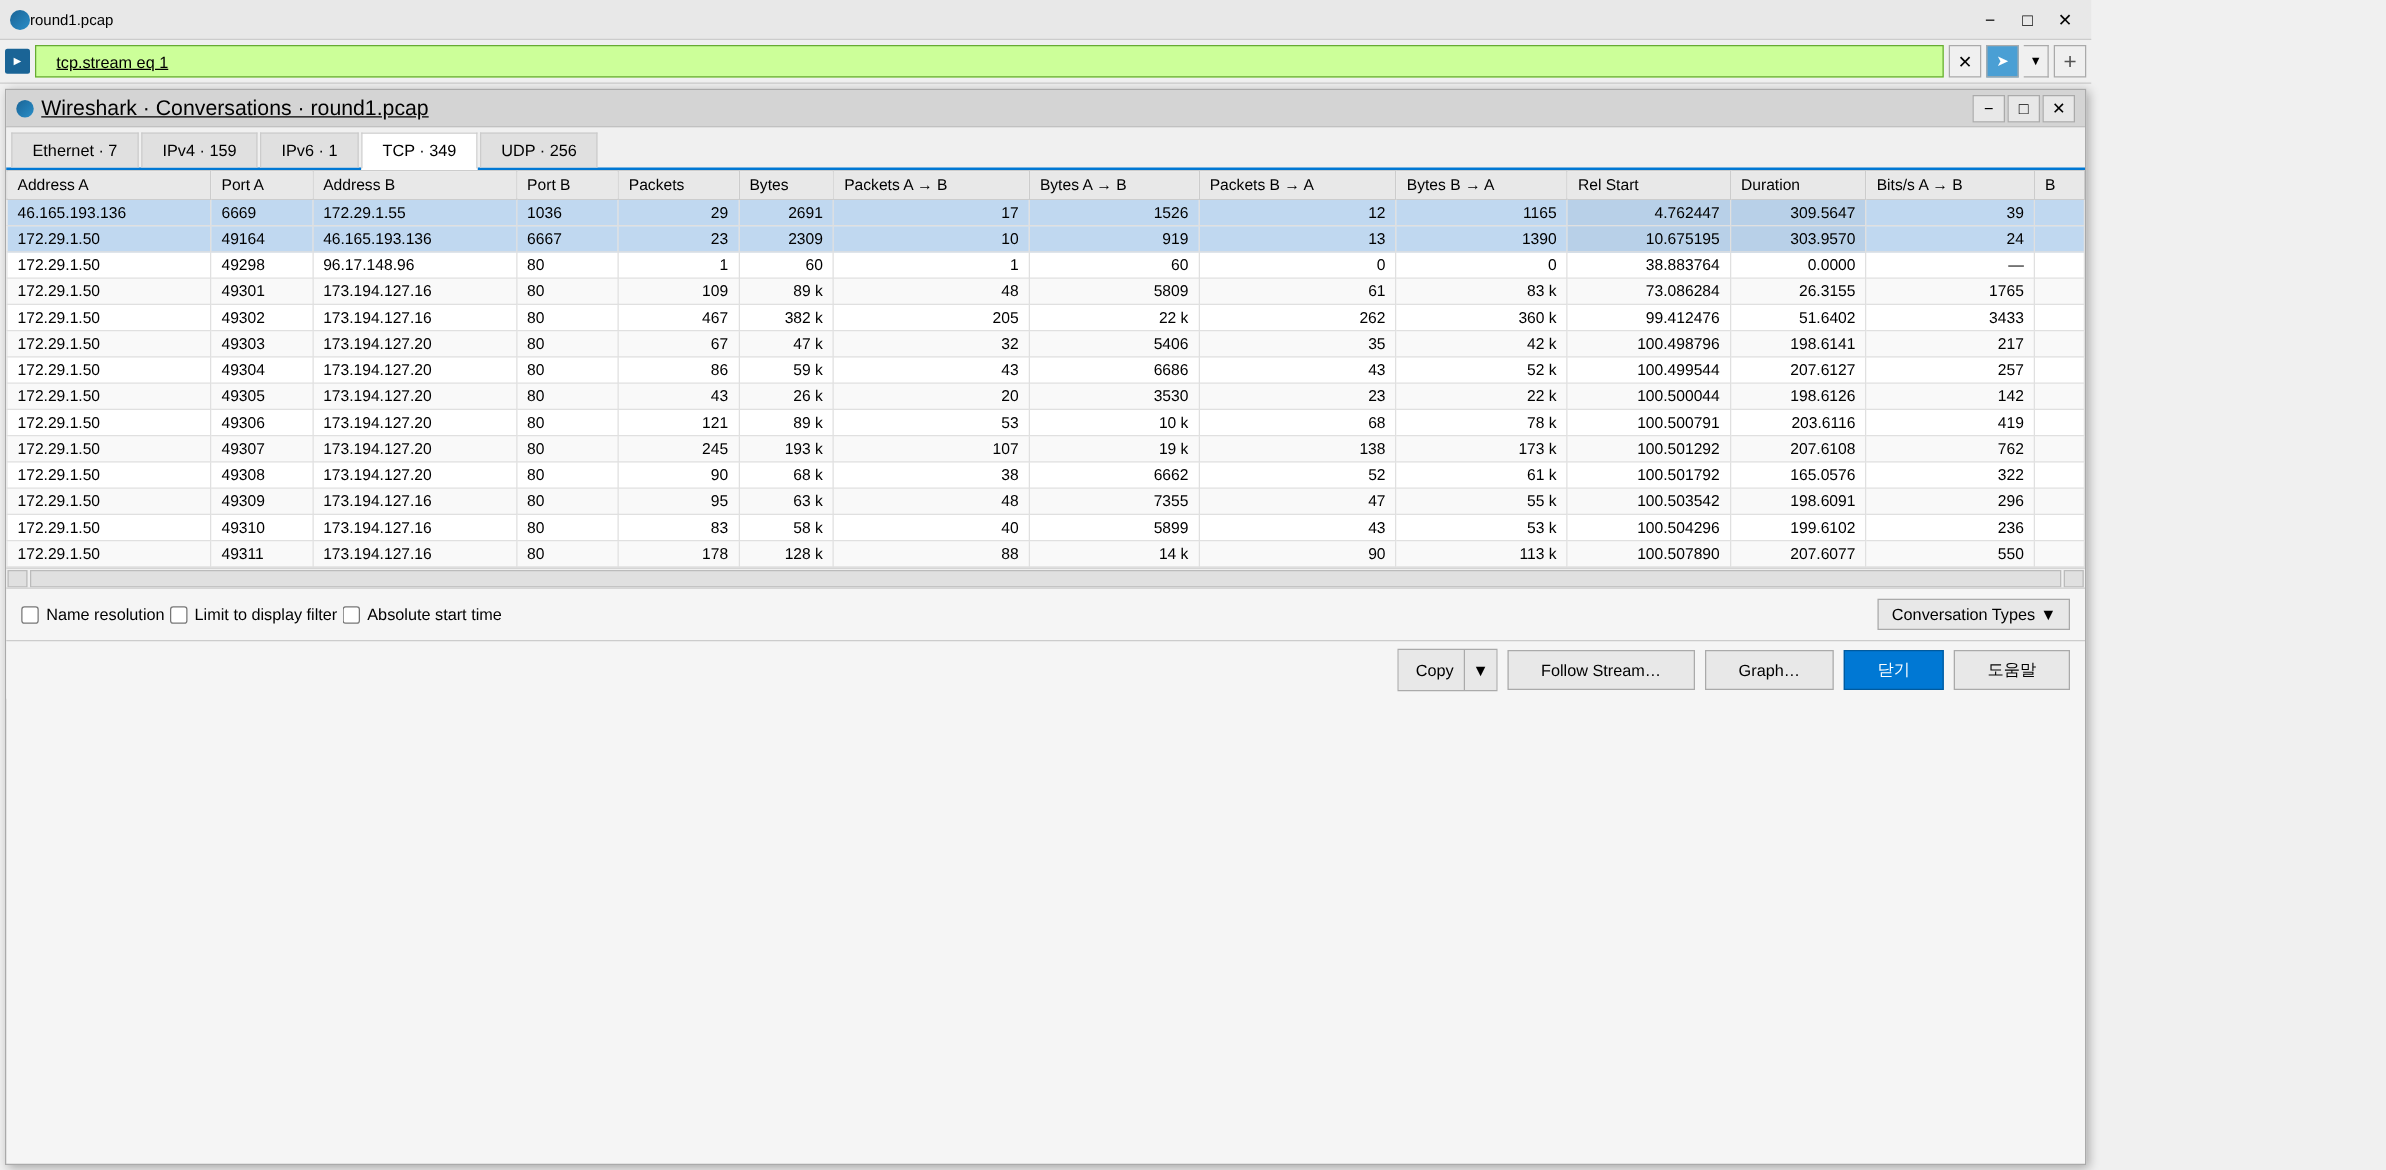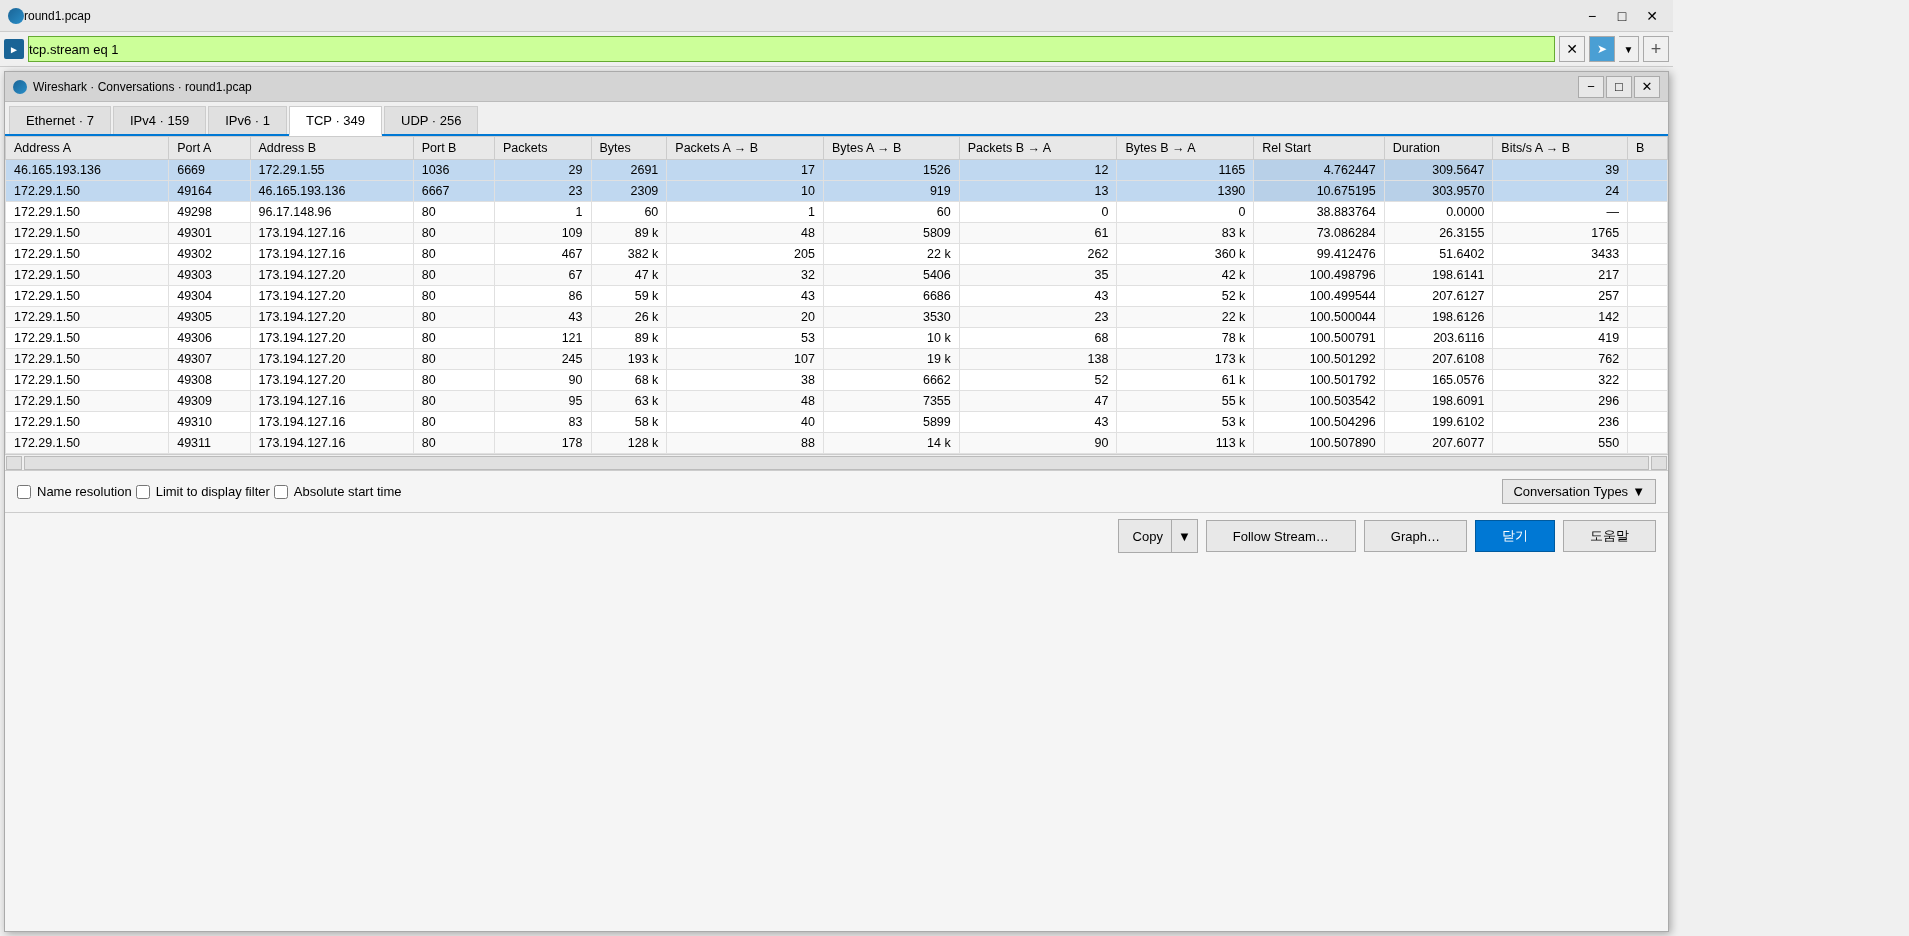--- a/index.html
+++ b/index.html
@@ -51,23 +51,24 @@
       background: #1a6496;
       border-radius: 2px;
       display: flex; align-items: center; justify-content: center;
       color: white; font-size: 10px; font-weight: bold; flex-shrink: 0;
     }
     .filter-input {
       flex: 1;
       height: 26px;
       border: 1px solid #66aa33;
       background: #ccff99;
-      padding: 2px 0;
+      padding: 2px 16px;
       font-size: 13px;
       outline: none;
+      text-decoration: underline;
     }
     .filter-clear-btn {
       width: 26px; height: 26px;
       border: 1px solid #aaa;
       background: #f0f0f0;
       cursor: pointer;
       display: flex; align-items: center; justify-content: center;
       font-size: 14px;
     }
     .filter-arrow-btn {
@@ -105,21 +106,21 @@
       margin: 4px;
     }
     .dialog-title-bar {
       background: #d4d4d4;
       height: 30px;
       display: flex;
       align-items: center;
       padding: 0 8px;
       border-bottom: 1px solid #bbb;
     }
-    .dialog-title-text { flex: 1; font-size: 12px; }
+    .dialog-title-text { flex: 1; font-size: 17px; text-decoration: underline; }
     .dialog-controls { display: flex; gap: 2px; }
     .dialog-btn {
       width: 26px; height: 22px; border: 1px solid #aaa;
       background: #e8e8e8; cursor: pointer; font-size: 13px;
       display: flex; align-items: center; justify-content: center;
     }
 
     
     .tabs-bar {
       display: flex;

